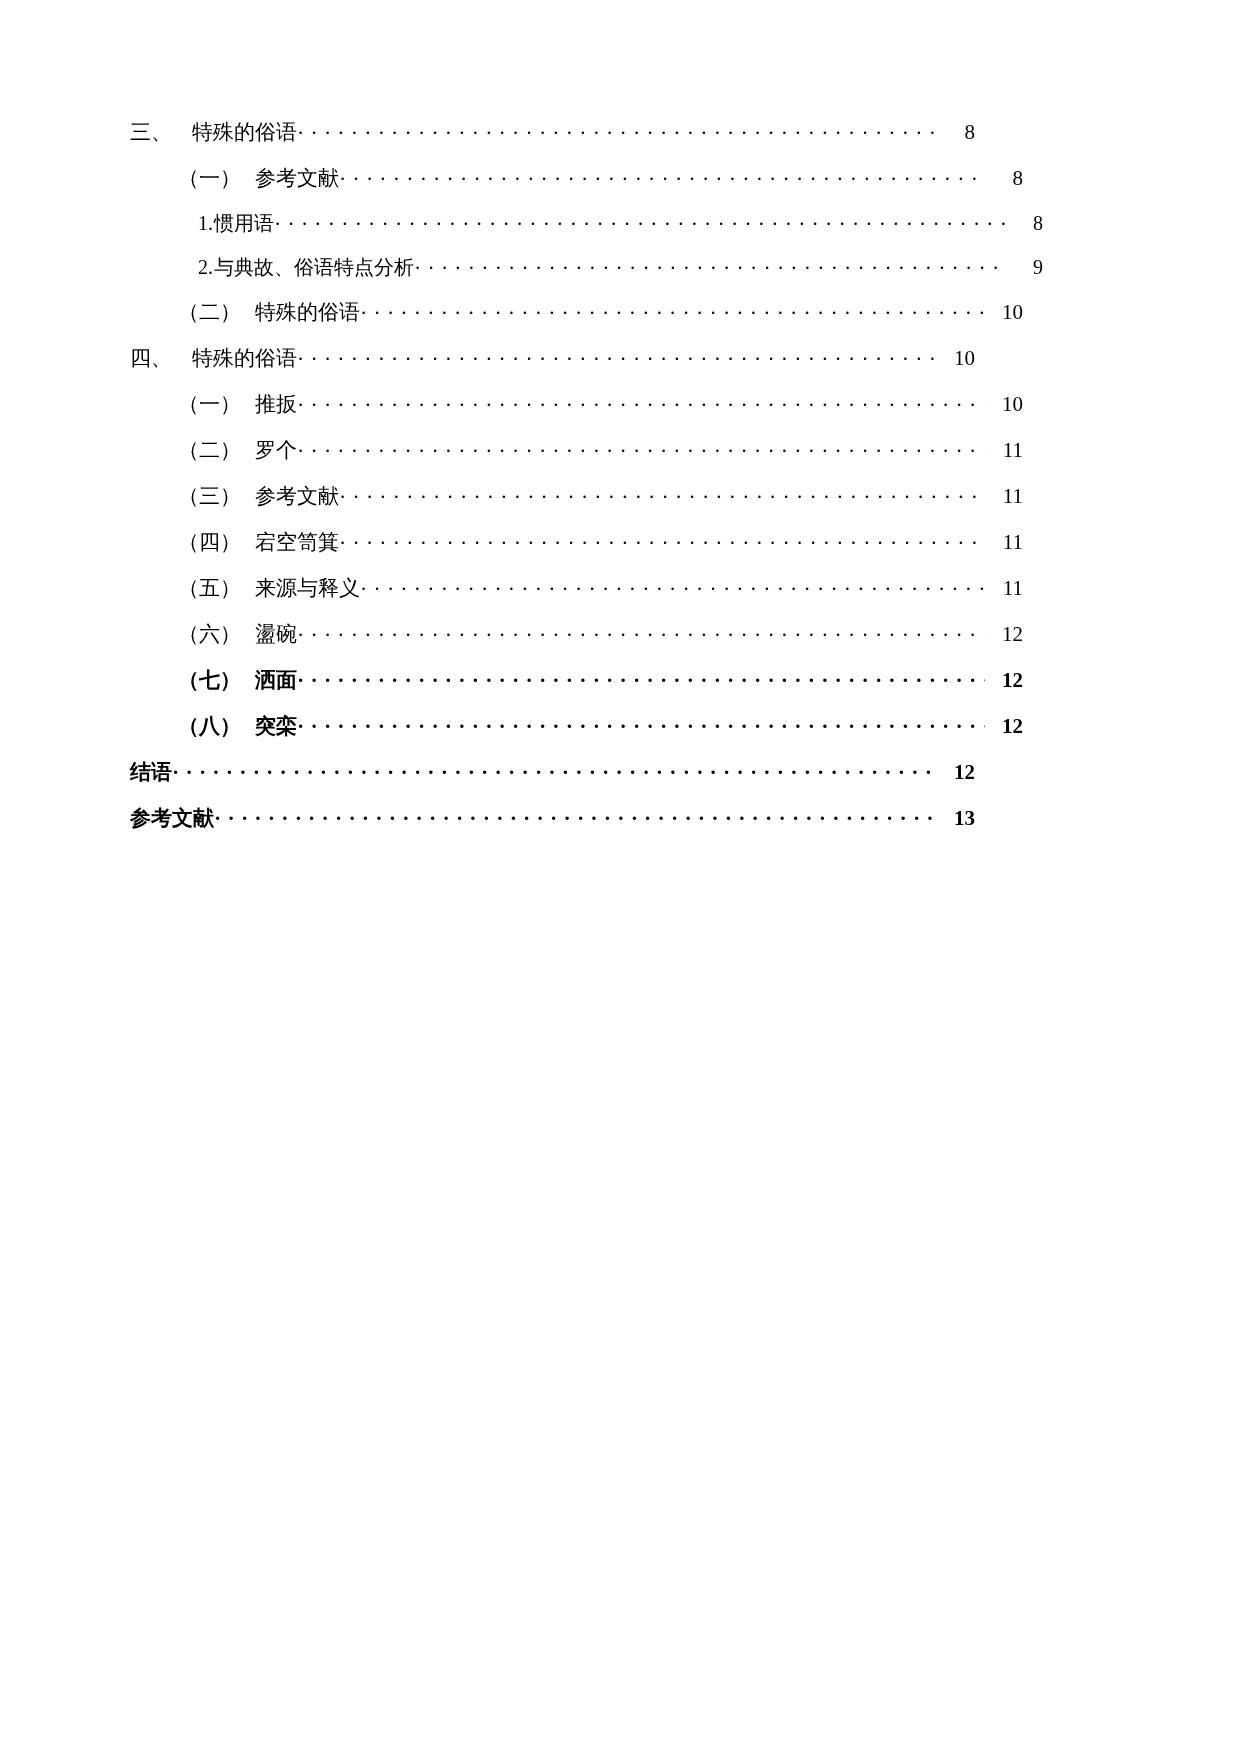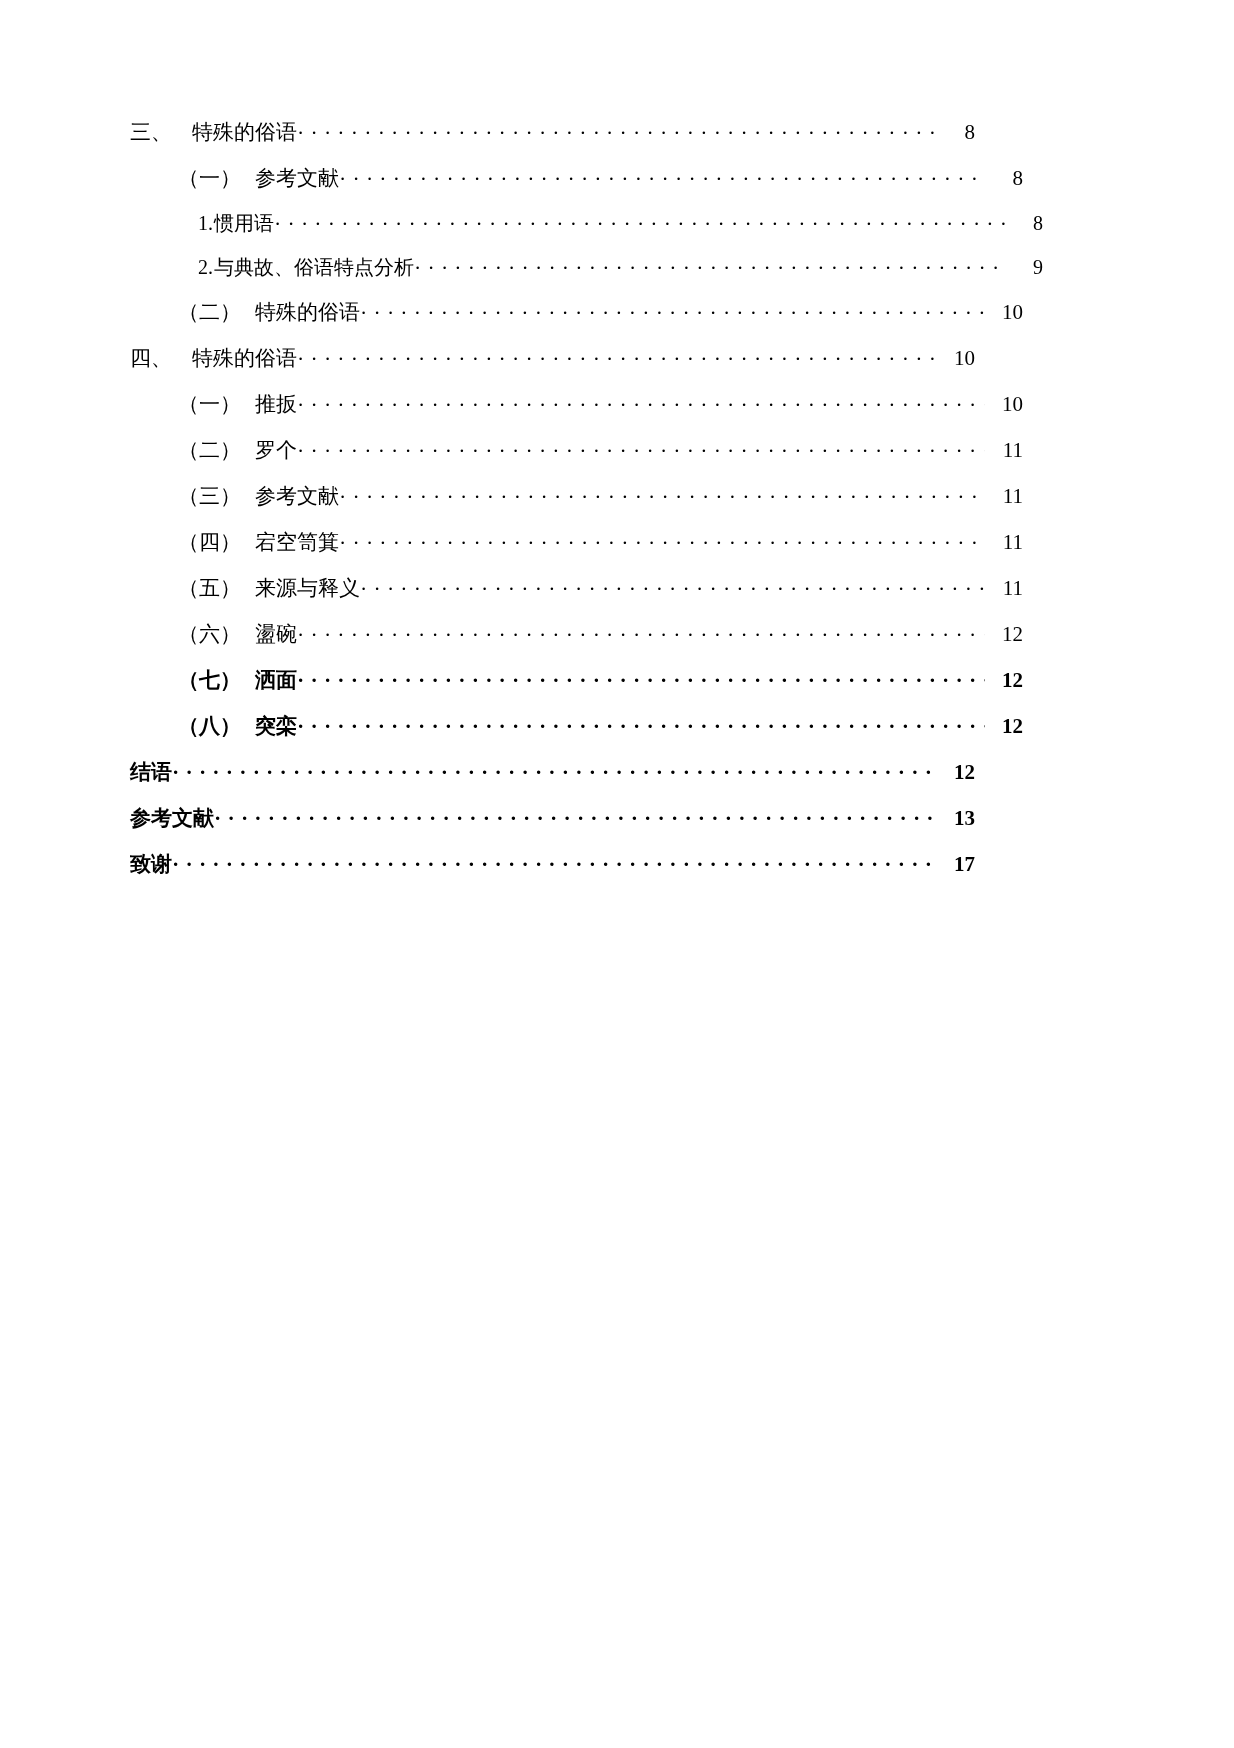--- a/index.html
+++ b/index.html
@@ -172,19 +172,14 @@
       <div class="toc-row lvl-b bold">
         <span class="title">结语</span>
         <span class="leader"></span>
         <span class="pageno">12</span>
       </div>
       <div class="toc-row lvl-b bold">
         <span class="title">参考文献</span>
         <span class="leader"></span>
         <span class="pageno">13</span>
       </div>
-      <div class="toc-row lvl-b bold">
-        <span class="title">致谢</span>
-        <span class="leader"></span>
-        <span class="pageno">17</span>
-      </div>
     </div>
 </div>
 
 </body></html>

